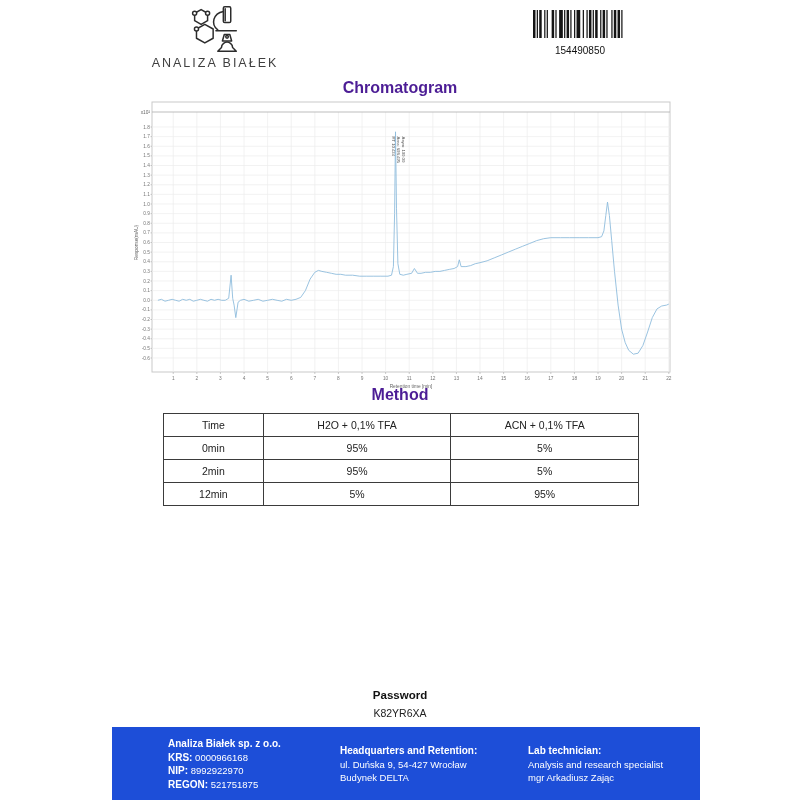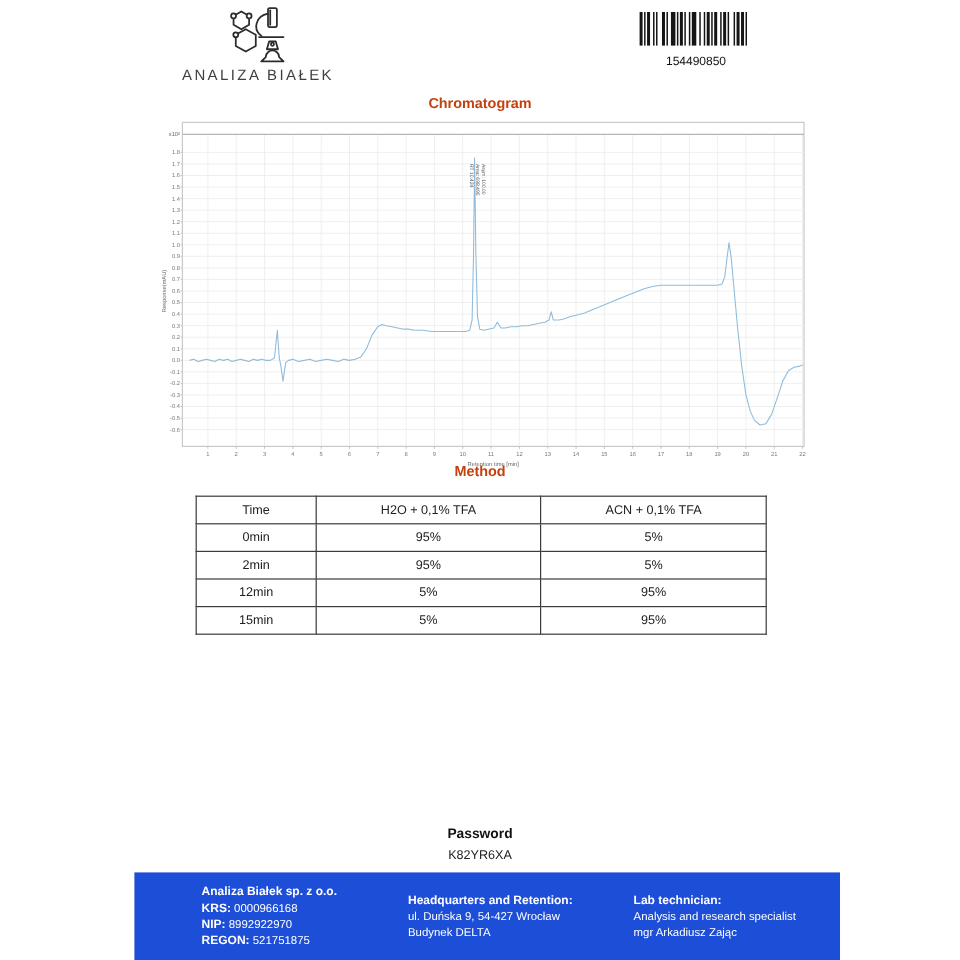--- a/index.html
+++ b/index.html
@@ -8,21 +8,21 @@
 
   
   .logo-block{position:absolute;left:140px;top:4px;width:150px;text-align:center;}
   .logo-icon{display:block;margin:0 auto;}
   .logo-text{margin-top:2px;font-size:12.5px;letter-spacing:2px;color:#3f3f3f;white-space:nowrap;}
 
   .barcode-block{position:absolute;left:528px;top:8px;width:104px;text-align:center;}
   .barcode-number{font-size:10px;color:#111;margin-top:1px;}
 
   
-  .section-title{position:absolute;left:0;width:800px;text-align:center;font-weight:bold;color:#c2410c;font-size:12px;}
+  .section-title{position:absolute;left:0;width:800px;text-align:center;font-weight:bold;color:#4c1d95;font-size:16px;}
   #title-chromatogram{top:79px;}
   #title-method{top:386px;}
 
   
   .chart-wrap{position:absolute;left:130px;top:92px;width:550px;height:300px;}
 
   
   .method-table{position:absolute;left:163px;top:413px;width:476px;border-collapse:collapse;table-layout:fixed;border-radius:19px;}
   .method-table th,.method-table td{border:1.2px solid #3b3b3b;font-size:10.5px;font-weight:normal;color:#222;text-align:center;height:22px;padding:0 4px;}
   .col-time{width:21%;} .col-a{width:39.5%;} .col-b{width:39.5%;}
@@ -279,25 +279,20 @@
         <tr>
           <td>2min</td>
           <td>95%</td>
           <td>5%</td>
         </tr>
         <tr>
           <td>12min</td>
           <td>5%</td>
           <td>95%</td>
         </tr>
-        <tr>
-          <td>15min</td>
-          <td>5%</td>
-          <td>95%</td>
-        </tr>
       </tbody>
   </table>
 
   <div class="password-label">Password</div>
   <div class="password-value">K82YR6XA</div>
 
   <div class="footer" id="footer" style="background: #1d4ed8;">
     <div class="col" id="footer-col-company">
       <b>Analiza Białek sp. z o.o.</b><br>
       <b>KRS:</b> <span>0000966168</span><br>

